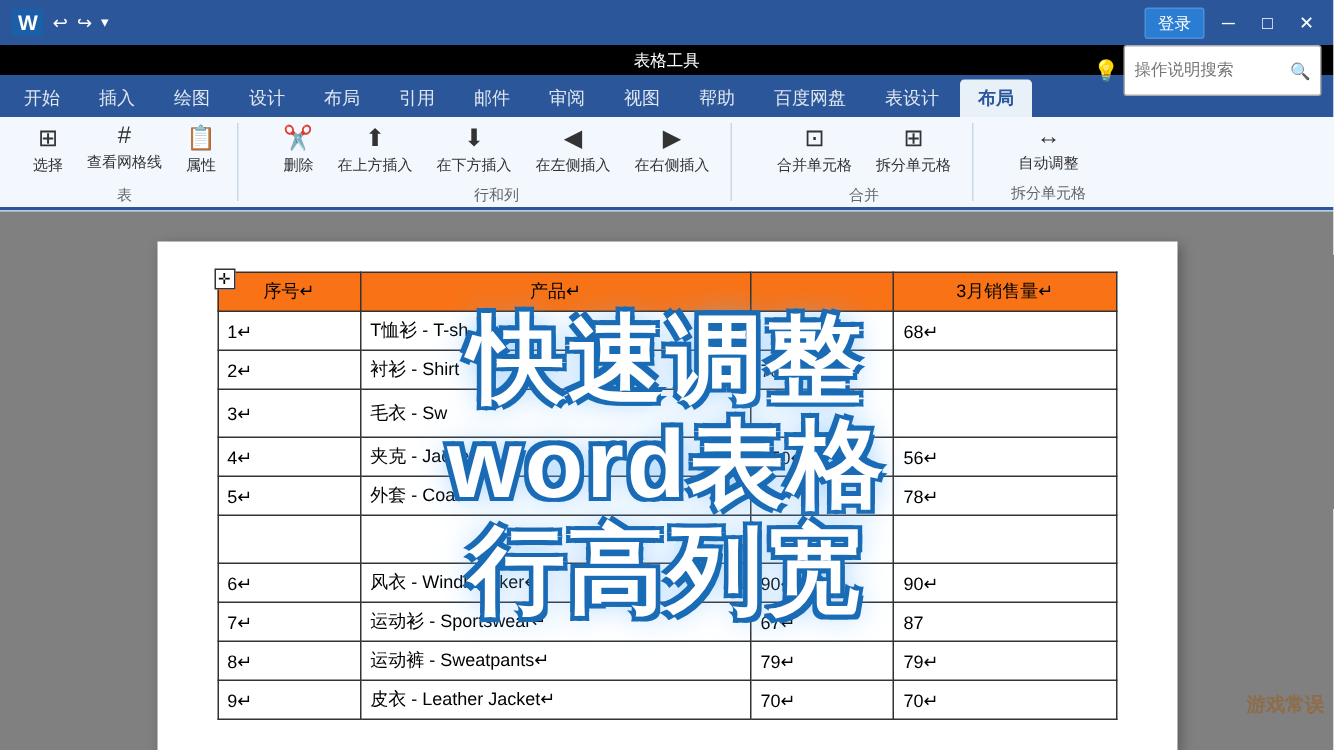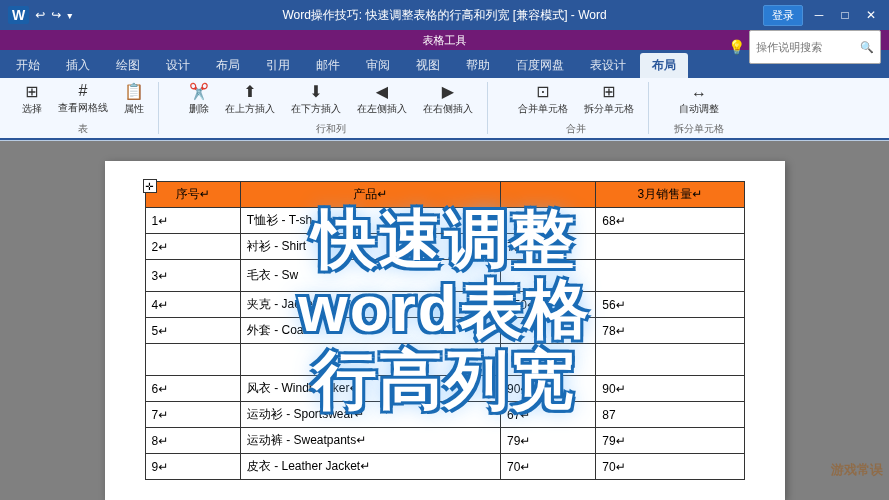--- a/index.html
+++ b/index.html
@@ -45,21 +45,21 @@
       border: 1px solid #4a90d9;
       padding: 2px 8px;
       font-size: 11px;
       cursor: pointer;
       border-radius: 2px;
     }
 
     
     #table-tools-bar {
       height: 20px;
-      background: #701a75;
+      background: #000000;
       display: flex;
       align-items: center;
       justify-content: center;
       color: white;
       font-size: 11px;
     }
     #table-tools-bar .tab-tools-label {
       color: #fff;
       padding: 0 30px;
     }
@@ -247,21 +247,20 @@
 
 <div id="title-bar">
   <div class="title-left">
 
     <span style="font-size:14px;font-weight:bold;color:#fff;background:#1a5fa8;padding:1px 4px;border-radius:2px;">W</span>
 
     <span style="color:white;font-size:12px;cursor:pointer;">↩</span>
     <span style="color:white;font-size:12px;cursor:pointer;">↪</span>
     <span style="color:white;font-size:10px;cursor:pointer;">▾</span>
   </div>
-  <div style="position:absolute;left:50%;transform:translateX(-50%);font-size:12px;color:white;">Word操作技巧: 快速调整表格的行高和列宽 [兼容模式] - Word</div>
   <div class="title-right" style="display:flex;align-items:center;gap:6px;">
     <button id="login-btn">登录</button>
     <span class="win-btn">─</span>
     <span class="win-btn">□</span>
     <span class="win-btn close">✕</span>
   </div>
 </div>
 
 <div id="table-tools-bar">
   <span class="tab-tools-label">表格工具</span>

